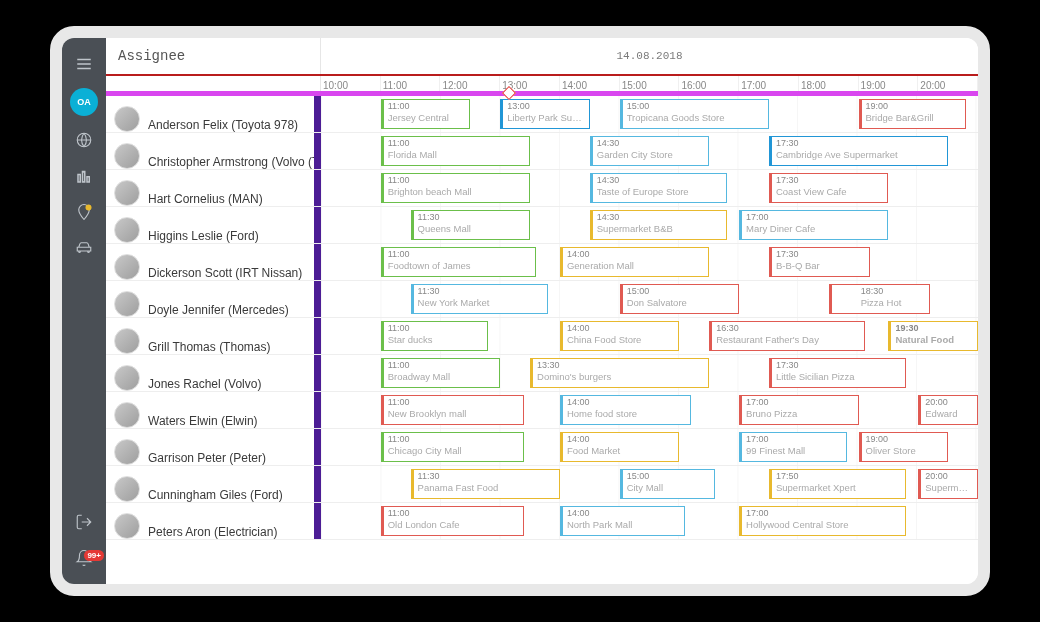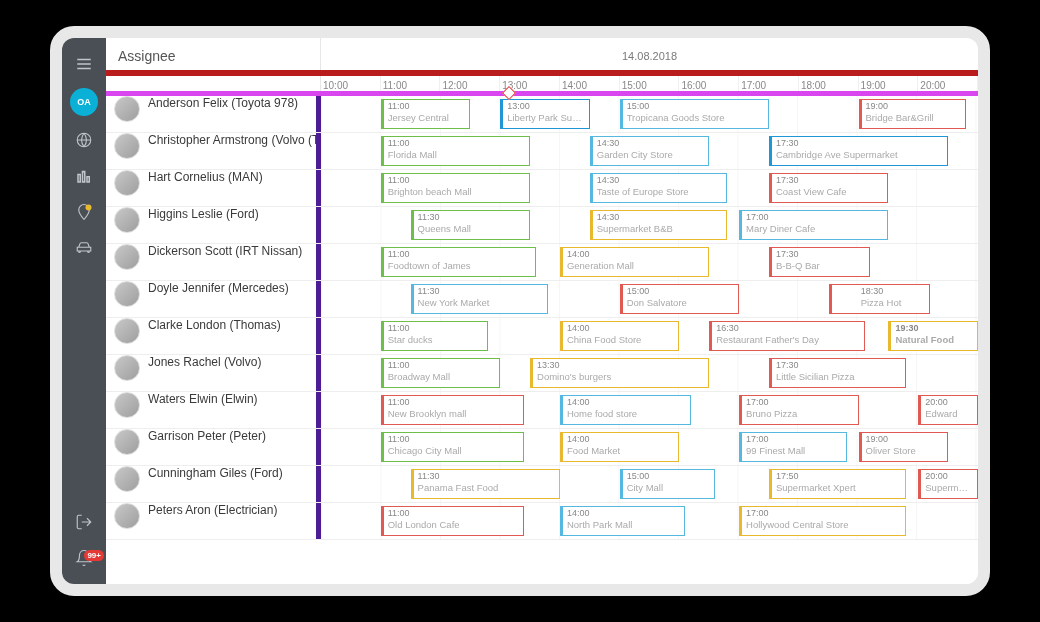--- a/index.html
+++ b/index.html
@@ -93,21 +93,22 @@
     padding: 1px 3px;
     border-radius: 7px;
     font-weight: 600;
     margin-top: 8px;
   }
   
   .main { flex: 1; display: flex; flex-direction: column; overflow: hidden; }
   .header-row {
     height: 38px;
     display: flex;
-    border-bottom: 6px solid #b91c1c;
+    border-bottom: 2px solid #b91c1c;
+    font-family: Liberation Mono, monospace;
   }
   .header-label {
     width: 215px;
     padding: 10px 12px;
     font-size: 14px;
     color: #555;
     border-right: 1px solid #e6e6e6;
     flex-shrink: 0;
   }
   .header-date {
@@ -156,23 +157,23 @@
   .rows { flex: 1; overflow: hidden; }
   .row {
     height: 37px;
     display: flex;
     border-bottom: 1px solid #eee;
     position: relative;
   }
   .row .assignee {
     width: 215px;
     display: flex;
-    align-items: flex-start;
+    align-items: flex-end;
     padding: 0 8px;
-    border-right: 5px solid #4c1d95;
+    border-right: 7px solid #4c1d95;
     flex-shrink: 0;
     cursor: pointer;
     font-size: 12px;
     color: #3a3a3a;
     white-space: nowrap;
     overflow: hidden;
     text-overflow: ellipsis;
   }
   .row .assignee .av {
     width: 26px;
@@ -406,21 +407,21 @@
               </div>
               <div class="task red" style="left: 77.2727%; width: 15.4545%; padding-left: 29px;">
                 <span class="t-time">18:30</span>
                 <span class="t-label">Pizza Hot</span>
               </div>
             </div>
           </div>
           <div class="row">
             <div class="assignee">
               <div class="av"></div>
-              <span>Clarke London (Thomas)</span>
+              <span>Grill Thomas (Thomas)</span>
             </div>
             <div class="timeline">
               <div class="task green" style="left: 9.09091%; width: 16.3636%;">
                 <span class="t-time">11:00</span>
                 <span class="t-label">Star ducks</span>
               </div>
               <div class="task yellow" style="left: 36.3636%; width: 18.1818%;">
                 <span class="t-time">14:00</span>
                 <span class="t-label">China Food Store</span>
               </div>

